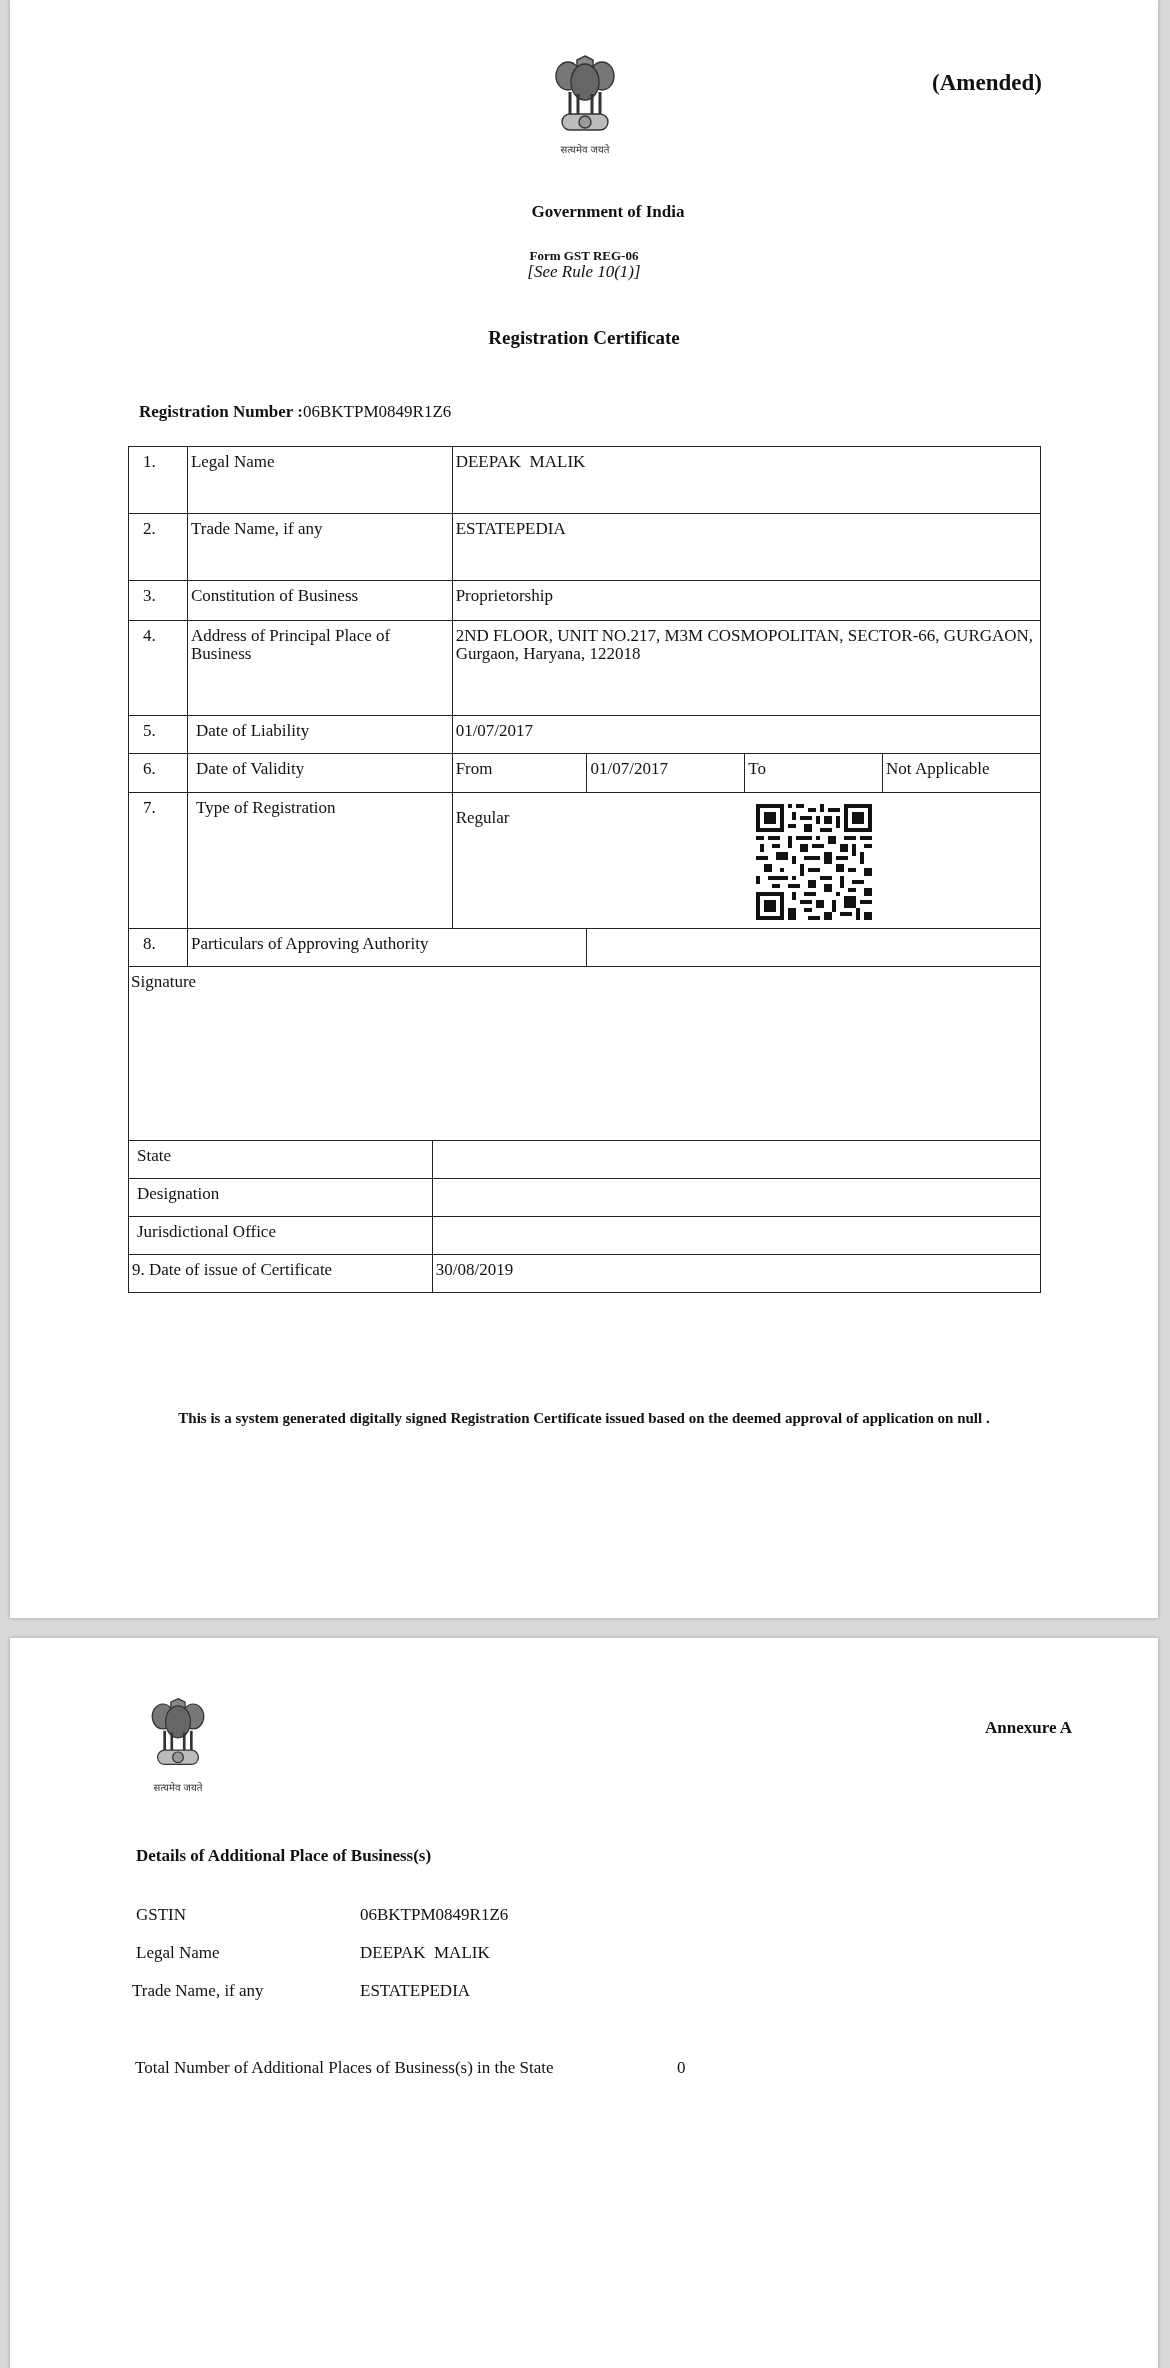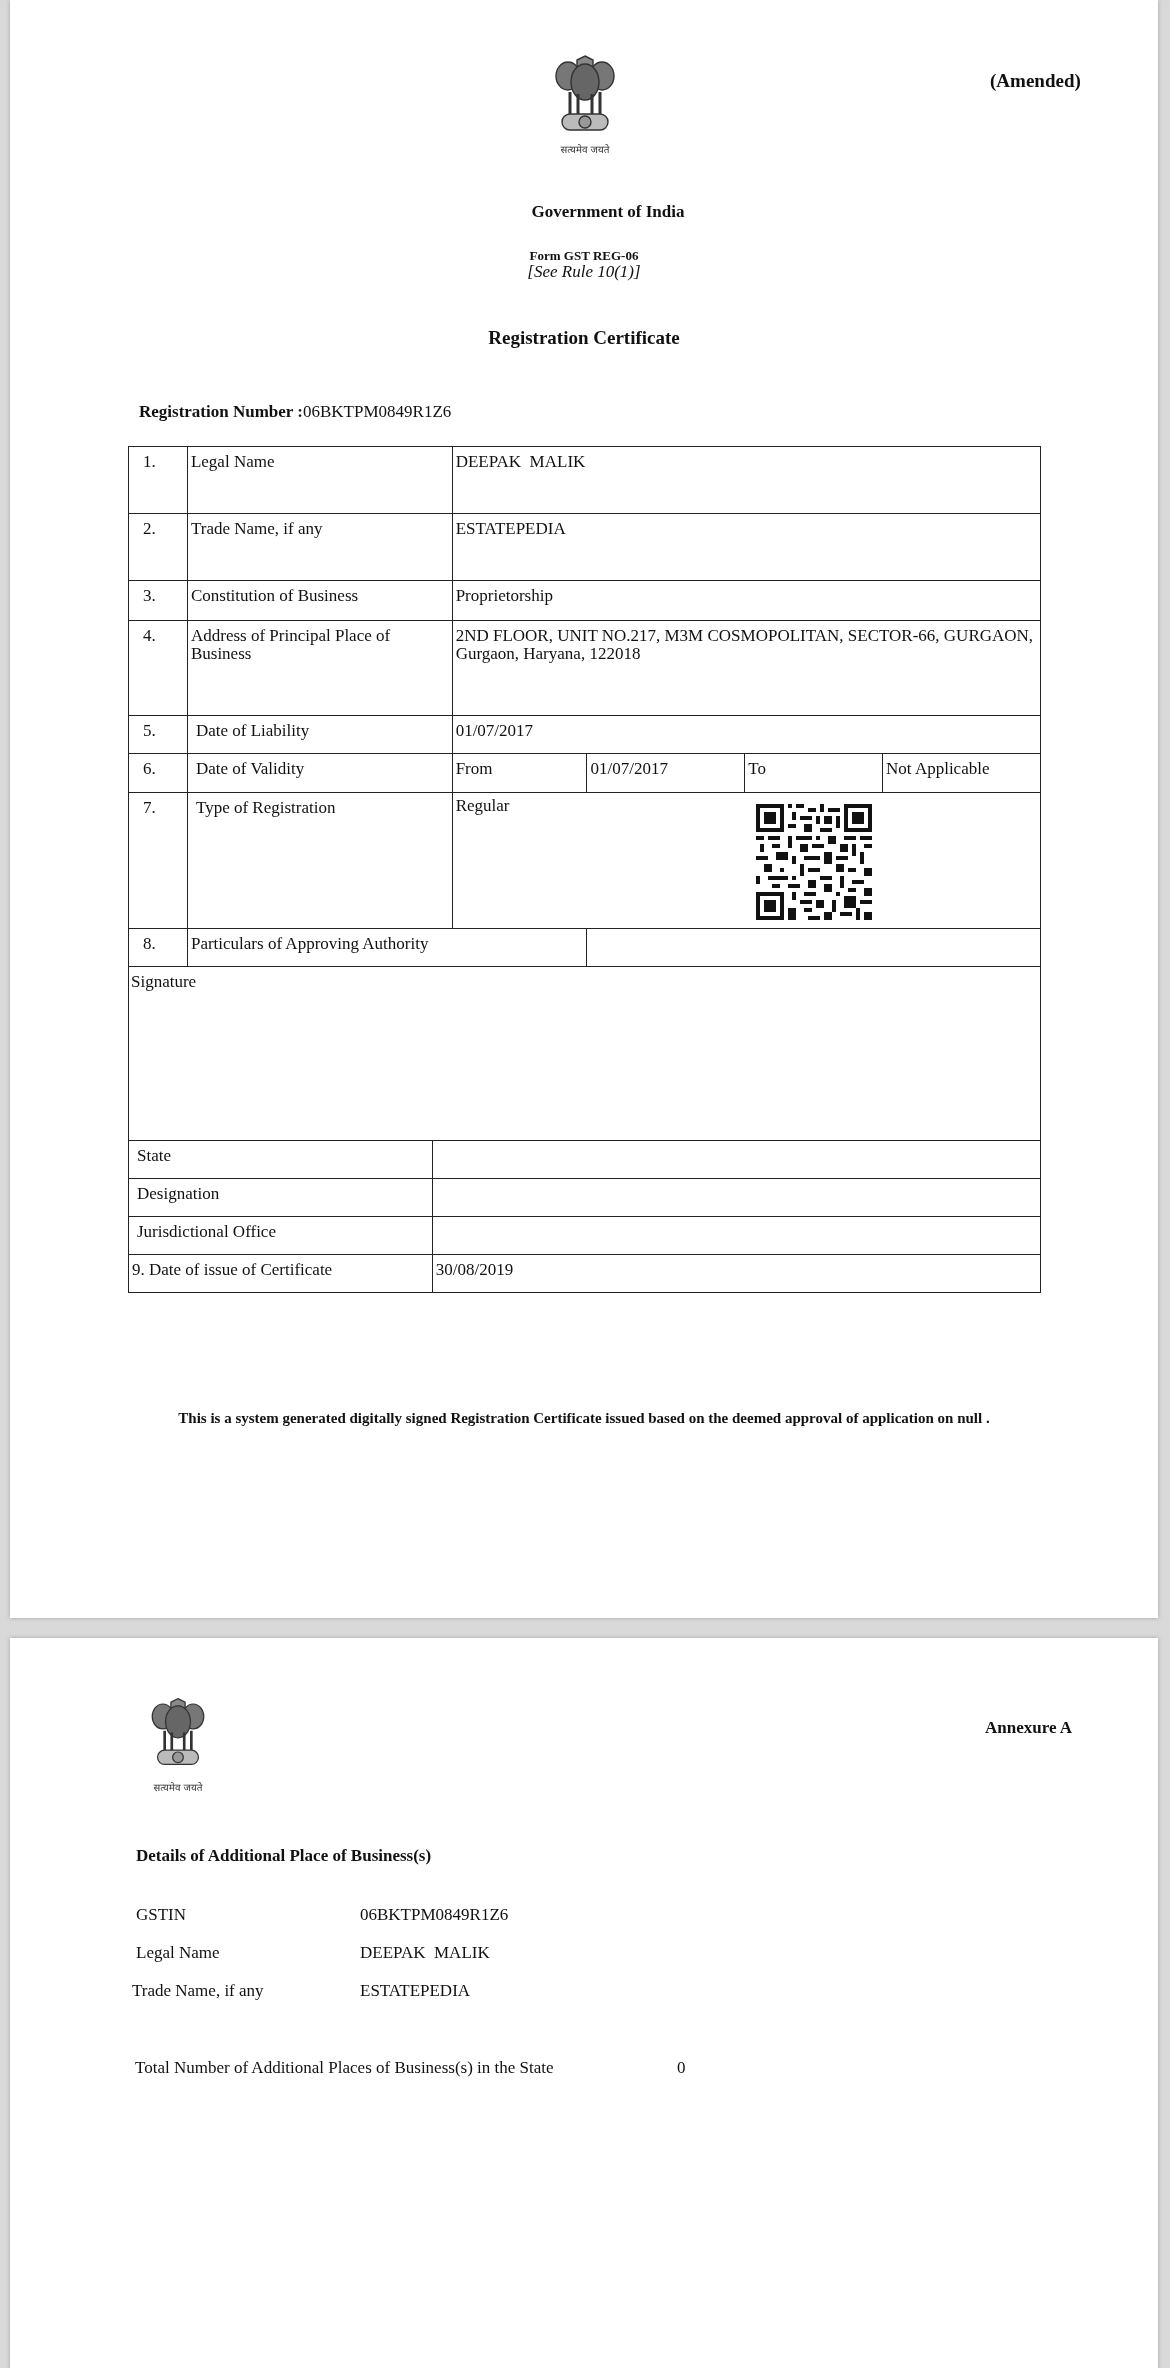--- a/index.html
+++ b/index.html
@@ -36,21 +36,21 @@
         <ellipse cx="62" cy="28" rx="12" ry="14" fill="#777"></ellipse>
         <ellipse cx="45" cy="34" rx="14" ry="18" fill="#666"></ellipse>
         <path d="M30 44 v22 M38 46 v20 M52 46 v20 M60 44 v22" stroke-width="3"></path>
         <rect x="22" y="66" width="46" height="16" rx="8" fill="#bbb"></rect>
         <circle cx="45" cy="74" r="6" fill="#999"></circle>
       </g>
     </svg>
     <div class="hindi" style="margin-top:-6px;">सत्यमेव जयते</div>
   </div>
 
-  <div class="abs bold" style="left:980px; top:70px; font-size:19px;">(Amended)</div>
+  <div class="abs bold" style="left:922px; top:70px; font-size:23px;">(Amended)</div>
 
   <div class="abs center bold" style="top:202px; font-size:17px;padding-left:24px;">Government of India</div>
   <div class="abs center bold" style="top:248px; font-size:13px;">Form GST REG-06</div>
   <div class="abs center" style="top:262px; font-size:17px; font-style:italic;">[See Rule 10(1)]</div>
   <div class="abs center bold" style="top:327px; font-size:19px;">Registration Certificate</div>
 
   <div class="abs" style="left:129px; top:402px; font-size:17px;">
     <span class="bold">Registration Number :</span><span>06BKTPM0849R1Z6</span>
   </div>
 
@@ -94,21 +94,21 @@
       <td style="padding-left:14px">6.</td>
       <td style="padding-left:8px">Date of Validity</td>
       <td>From</td>
       <td colspan="2">01/07/2017</td>
       <td>To</td>
       <td>Not Applicable</td>
     </tr>
     <tr style="height:136px">
       <td style="padding-left:14px">7.</td>
       <td style="padding-left:8px">Type of Registration</td>
-      <td colspan="5" style="padding-top:4px; position:relative;">
+      <td colspan="5" style="padding-top:16px; position:relative;">
         <span>Regular</span>
       </td>
     </tr>
     <tr style="height:38px">
       <td style="padding-left:14px">8.</td>
       <td colspan="2" style="width:320px">Particulars of Approving Authority</td>
       <td colspan="4"></td>
     </tr>
     <tr style="height:174px">
       <td colspan="7" style="padding-left:2px">Signature</td>

